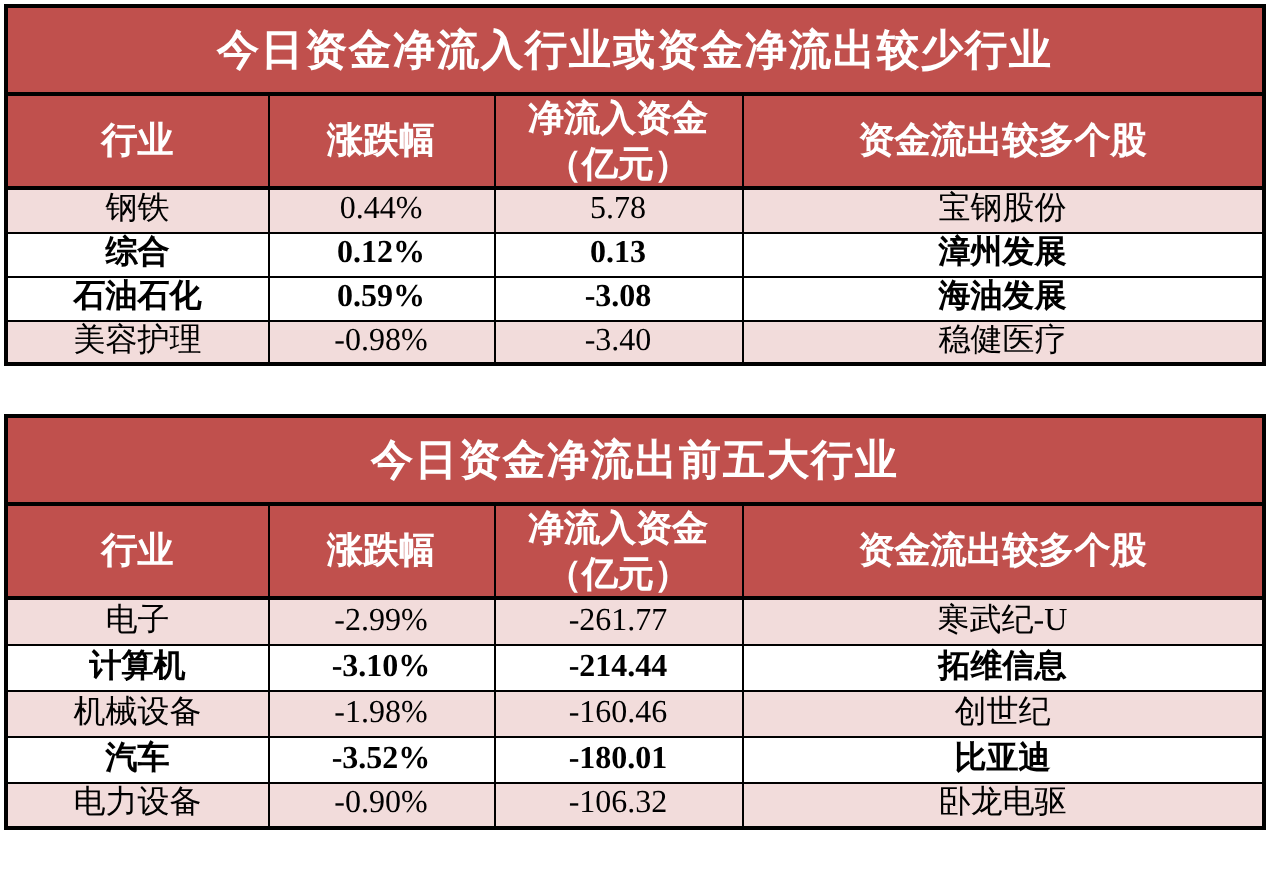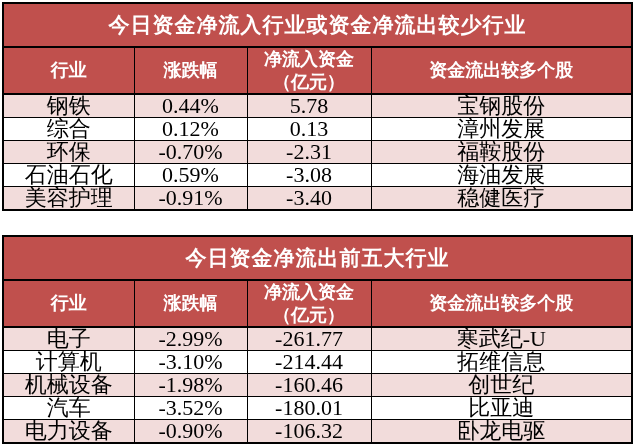--- a/index.html
+++ b/index.html
@@ -50,27 +50,27 @@
     font-weight:700;
     font-size:18px;
     height:45px;
     line-height:1.25;
     white-space:pre-line;
     border-bottom:2px solid var(--border);
   }
   tbody td{
     font-family:"Liberation Serif", serif;
     color:var(--data-text);
-    font-size:22px;
+    font-size:16px;
     height:22px;
     line-height:1;
   }
   #table2 tbody td{height:23px;margin-top:27px;}
   tbody tr.pink{background:var(--row-pink);}
-  tbody tr.white{background:var(--row-white);}
+  tbody tr.white{background:var(--row-white);font-weight:bold;}
   .gap{height:24px;}
 </style>
 </head>
 <body>
 
 <table class="panel" id="table1">
   <colgroup>
       <col class="c1">
       <col class="c2">
       <col class="c3">
@@ -94,35 +94,29 @@
       <td>0.44%</td>
       <td>5.78</td>
       <td>宝钢股份</td>
     </tr>
     <tr class="white">
       <td>综合</td>
       <td>0.12%</td>
       <td>0.13</td>
       <td>漳州发展</td>
     </tr>
-    <tr class="pink">
-      <td>环保</td>
-      <td>-0.70%</td>
-      <td>-2.31</td>
-      <td>福鞍股份</td>
-    </tr>
     <tr class="white">
       <td>石油石化</td>
       <td>0.59%</td>
       <td>-3.08</td>
       <td>海油发展</td>
     </tr>
     <tr class="pink">
       <td>美容护理</td>
-      <td>-0.91%</td>
+      <td>-0.98%</td>
       <td>-3.40</td>
       <td>稳健医疗</td>
     </tr>
   </tbody>
 </table>
 
 <div class="gap"></div>
 
 <table class="panel" id="table2">
   <colgroup>

